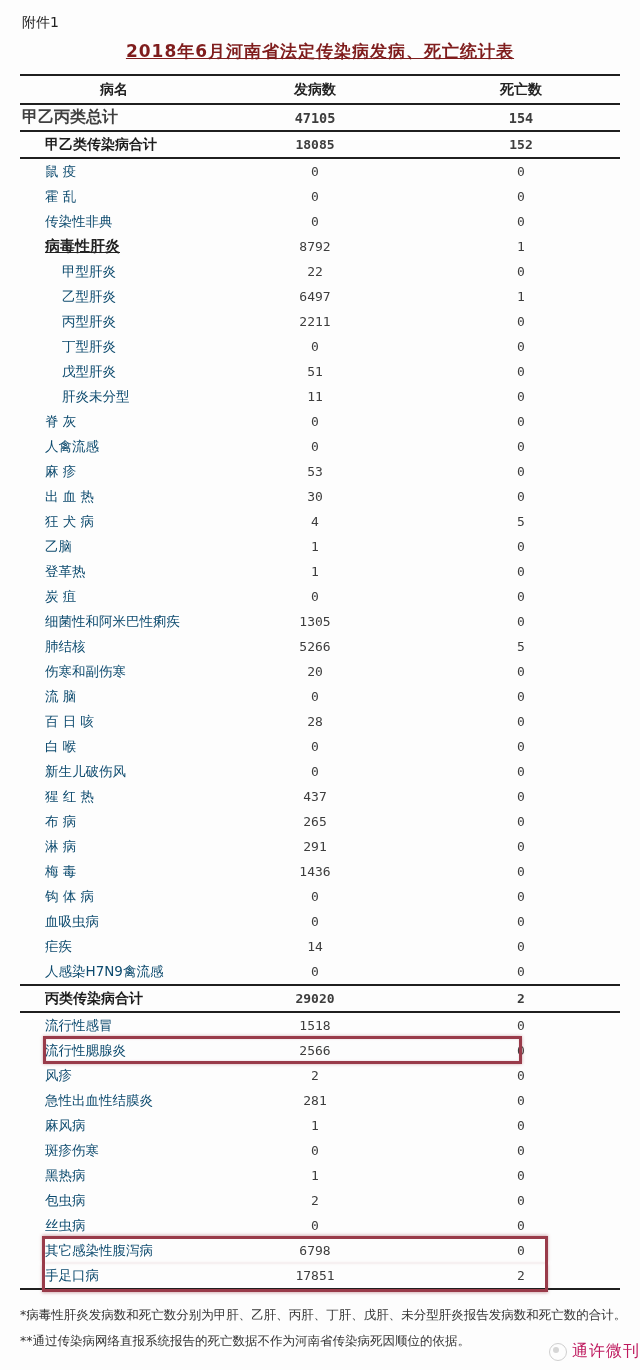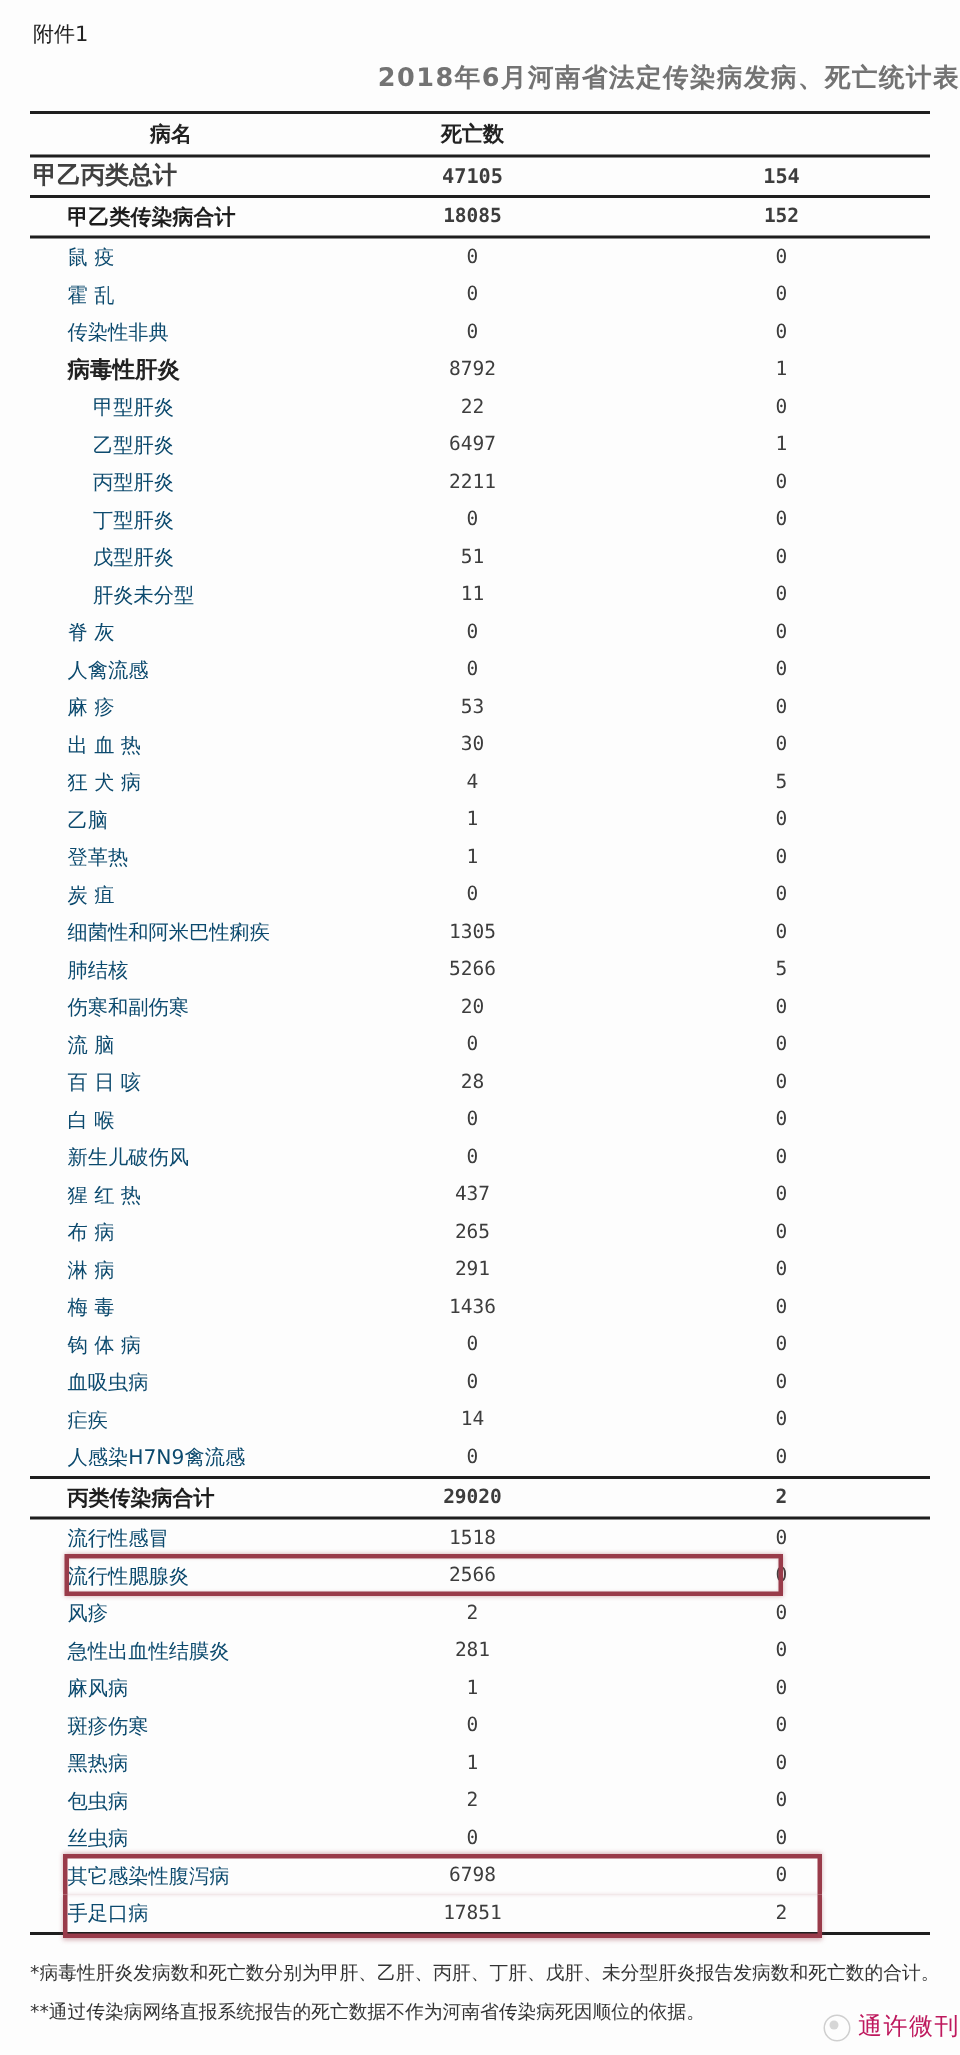--- a/index.html
+++ b/index.html
@@ -9,23 +9,23 @@
     font-family:"DejaVu Sans","Liberation Sans",sans-serif;
     color:#2e2e2e;
     position:relative;
     overflow:hidden;
   }
   .attachment{
     padding:14px 0 0 22px;
     font-size:14px;font-weight:normal;color:#222;
   }
   .title{
-    text-align:right;
-    font-size:17px;font-weight:bold;color:#737373;
-    margin-top:8px;letter-spacing:1px;
+    text-align:center;
+    font-size:17px;font-weight:bold;color:#7f1d1d;
+    margin-top:8px;letter-spacing:1px;text-decoration:underline;
   }
   .table{
     margin:11px 20px 0 20px;
     border-top:2px solid #1f1f1f;
     border-bottom:2px solid #1f1f1f;
   }
   .row{
     position:relative;
     display:grid;
     grid-template-columns:188px 214px 198px;
@@ -47,21 +47,21 @@
   }
   .num{
     text-align:center;
     font-family:"DejaVu Sans Mono","Liberation Mono",monospace;
     font-size:13px;color:#3d3d3d;
   }
   .row.total .name{padding-left:2px;font-size:16px;font-weight:bold;color:#404040;}
   .row.total .num{font-size:13.5px;font-weight:bold;}
   .row.section .name{font-weight:bold;font-size:14px;color:#1d1d1d;}
   .row.section .num{font-weight:bold;}
-  .row.subtotal .name{font-size:15px;font-weight:600;color:#222;}
+  .row.subtotal .name{font-size:15px;font-weight:600;color:#222;text-decoration:underline;}
   .row.indent .name{padding-left:42px;}
   .row.line-after{border-bottom:2px solid #1f1f1f;}
   
   .row.hl-single::after{
     content:"";position:absolute;top:-2px;bottom:-1px;left:23px;right:98px;
     border:3px solid var(--hl,#993b4a);
     box-shadow:0 0 3px rgba(153,59,74,.45), inset 0 0 2px rgba(153,59,74,.25);
     pointer-events:none;
   }
   .row.hl-top::after{
@@ -100,20 +100,21 @@
 </head>
 <body>
 
 <div class="attachment">附件1</div>
 
 <div class="title">2018年6月河南省法定传染病发病、死亡统计表</div>
 
 <div class="table">
   <div class="row header">
     <div class="hcell">病名</div>
+    <div class="hcell">发病数</div>
     <div class="hcell">死亡数</div>
   </div>
   <div>
       <div class="row total line-after">
     <div class="name">甲乙丙类总计</div>
     <div class="num">47105</div>
     <div class="num">154</div>
   </div>
       <div class="row section line-after">
     <div class="name">甲乙类传染病合计</div>

